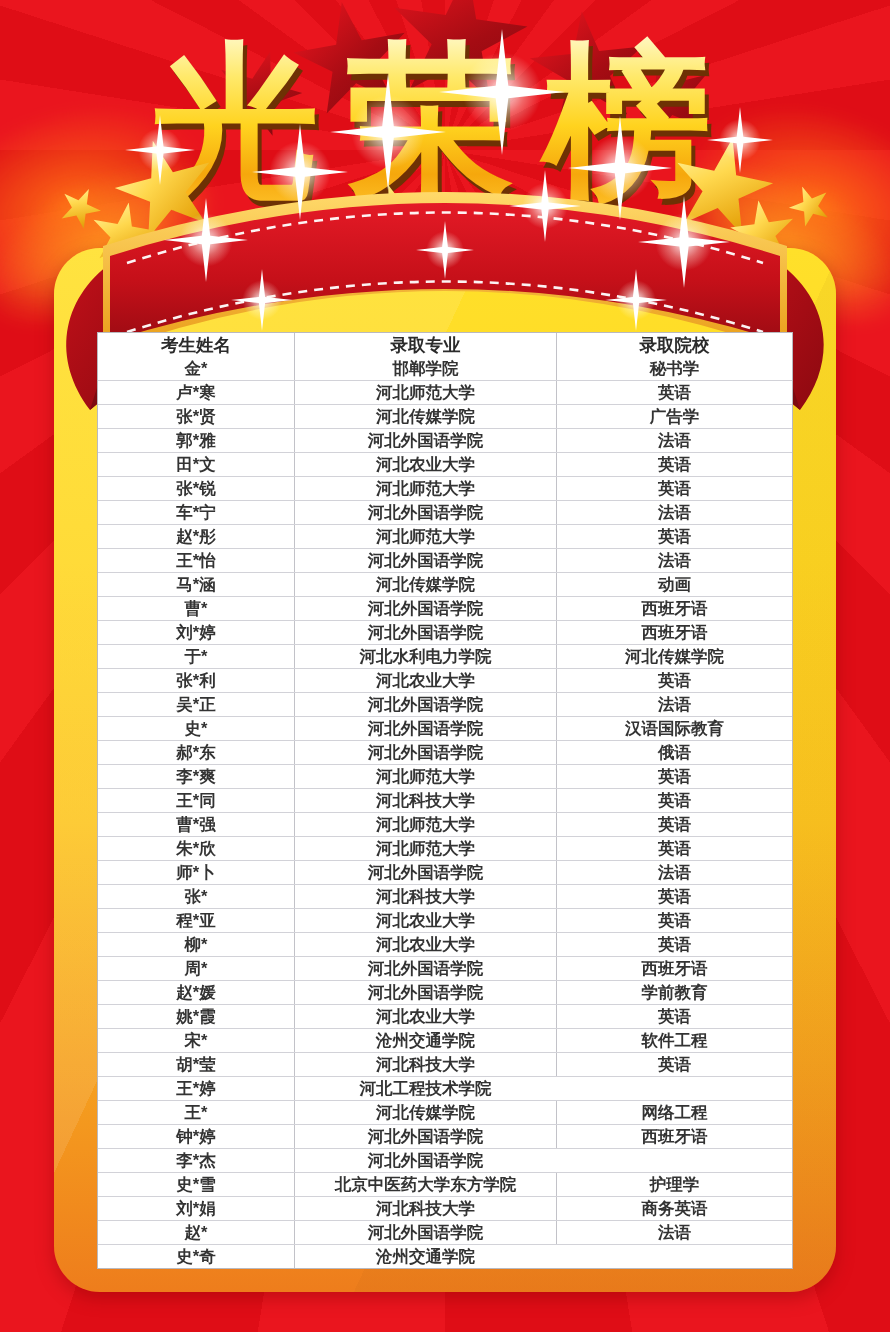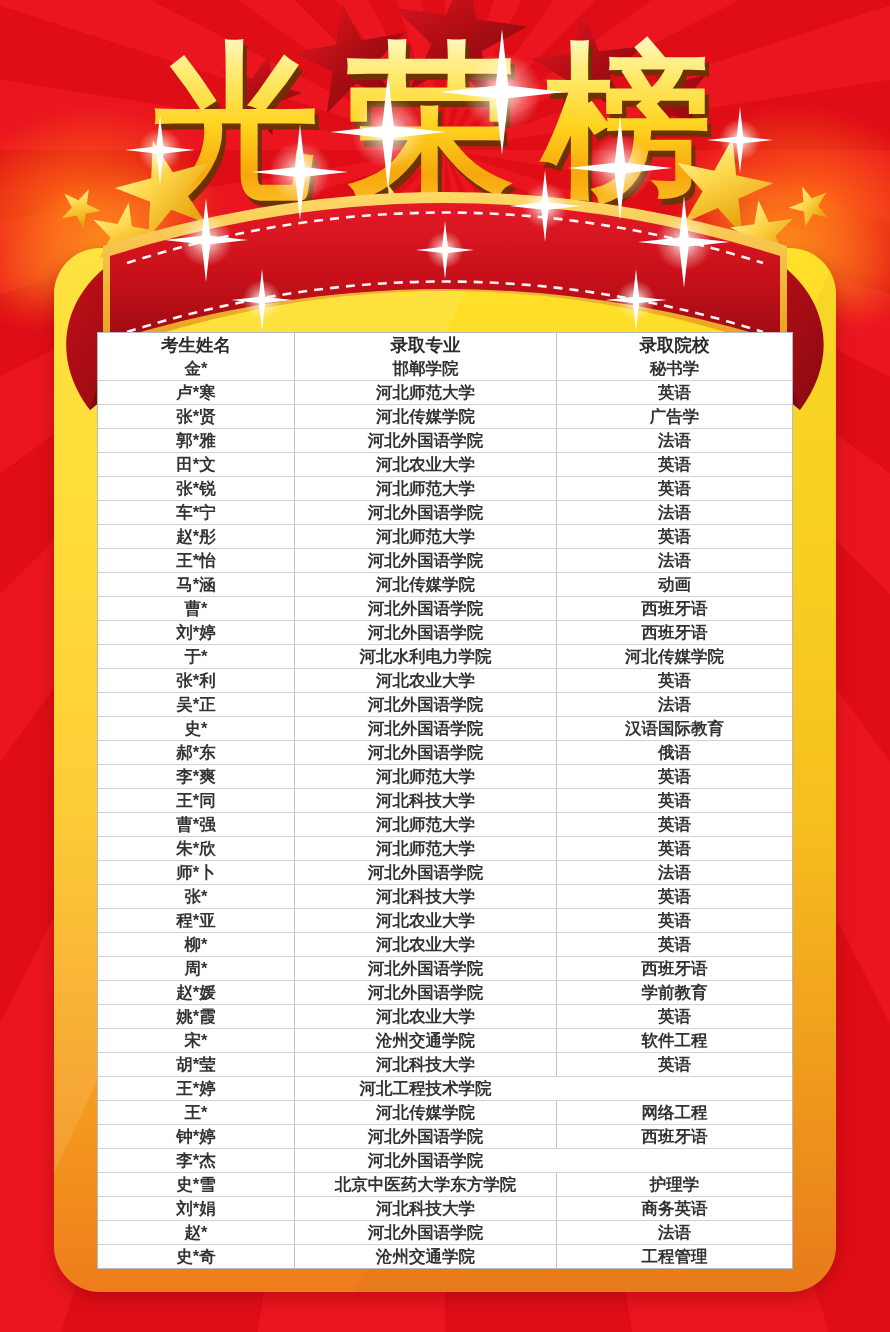--- a/index.html
+++ b/index.html
@@ -343,21 +343,20 @@
           <div class="tcell">商务英语</div>
         </div>
         <div class="trow">
           <div class="tcell">赵*</div>
           <div class="tcell">河北外国语学院</div>
           <div class="tcell">法语</div>
         </div>
         <div class="trow">
           <div class="tcell">史*奇</div>
           <div class="tcell">沧州交通学院</div>
-          <div class="tcell">工程管理</div>
         </div>
       </div>
   </div>
 
   <div id="decor-sparkles">
       <div class="sparkle" style="left: 252px; top: 124px; width: 96px; height: 96px;">
         <div class="glow"></div>
         <div class="cross"></div>
       </div>
       <div class="sparkle" style="left: 330px; top: 74px; width: 116px; height: 116px;">

